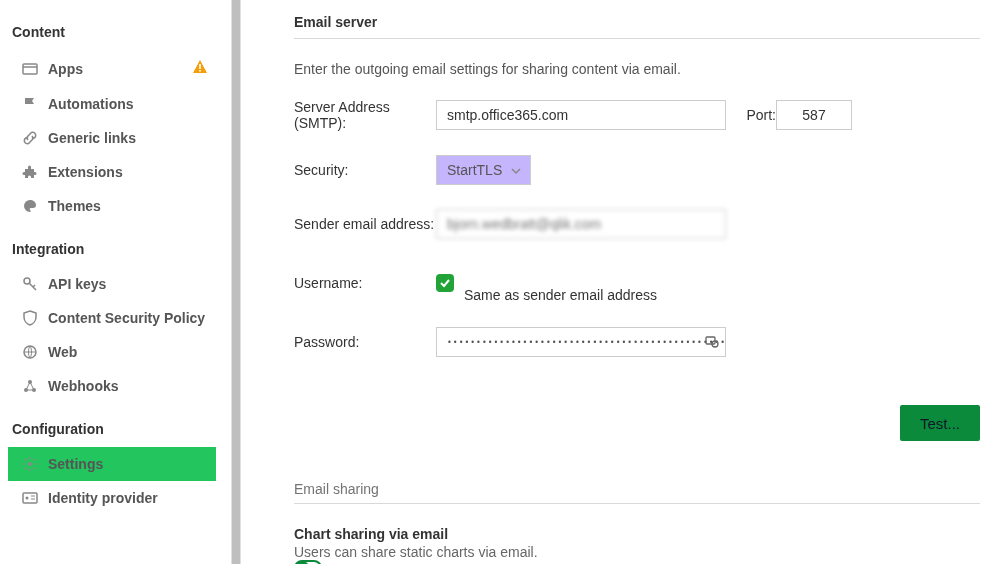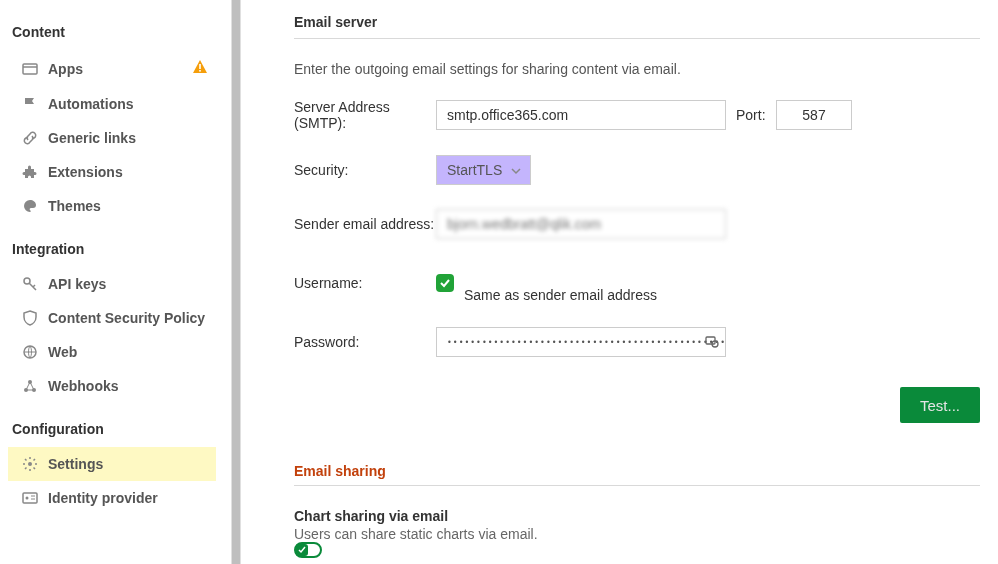--- a/index.html
+++ b/index.html
@@ -8,21 +8,21 @@
   .app { display:flex; width:998px; height:564px; }
 
   
   .sidebar { width:222px; flex-shrink:0; padding:18px 0 0 8px; }
   .section-title { font-weight:bold; color:#333; padding:6px 4px 10px 4px; }
   .nav-item {
     display:flex; align-items:center; gap:10px;
     padding:9px 8px 9px 14px; margin-right:6px;
     color:#555; cursor:pointer; position:relative;font-weight:bold;
   }
-  .nav-item.active { background:#fef9c3; }
+  .nav-item.active { background:#22c55e; }
   .nav-item .icon { width:16px; height:16px; color:#888; display:flex; align-items:center; justify-content:center; }
   .nav-item .icon svg { width:16px; height:16px; fill:currentColor; }
   .nav-item .label { flex:1; }
   .nav-item .warn { color:#f59e0b; }
   .section-gap { height:12px; }
 
   
   .divider {
     width:26px; flex-shrink:0; position:relative;
     background:#fff;
@@ -42,21 +42,21 @@
     display:flex; align-items:center; margin-bottom:24px;
   }
   .form-row .lbl { width:142px; color:#333; }
   .inp {
     height:30px; border:1px solid #ccc; padding:0 10px; font-size:14px; color:#333;
     background:#fff;
   }
   .inp.w-server { width:290px; }
   .inp.w-port   { width:76px; text-align:center; }
   .inp.w-wide   { width:290px; }
-  .port-lbl { margin-left:10px; width:40px; color:#333; }
+  .port-lbl { margin-left:10px; width:40px; color:#333;text-align:right; }
 
   .sel {
     height:30px; border:1px solid #ccc; padding:0 28px 0 10px;
     display:inline-flex; align-items:center; position:relative; color:#555;
     background:#c4b5fd; cursor:pointer;
   }
   .sel .chev { position:absolute; right:8px; top:8px; color:#888; }
 
   .chk { width:18px; height:18px; border-radius:4px; background:#21a338;
          display:inline-flex; align-items:center; justify-content:center; margin-right:10px; }
@@ -66,25 +66,25 @@
   .pw-wrap { position:relative; }
   .pw-inp {
     width:290px; height:30px; border:1px solid #ccc; padding:0 30px 0 10px;
     letter-spacing:1px; color:#555; font-family:monospace; font-size:8px; line-height:30px;
     overflow:hidden; white-space:nowrap; background:#fff;
   }
   .pw-eye { position:absolute; right:6px; top:6px; color:#666; }
 
   .actions { display:flex; justify-content:flex-end; margin:30px 0 40px 0; }
   .btn-primary {
-    background:#0a8a3a; color:#e5e5e5; border:none; height:36px; padding:0 20px;
-    font-size:15px; cursor:pointer; border-radius:2px;
-  }
-
-  .subpanel-title { font-weight:bold; color:#c2410c; margin:22px 0 6px 0; }
+    background:#0a8a3a; color:#0f172a; border:none; height:36px; padding:0 20px;
+    font-size:15px; cursor:pointer; border-radius:2px;margin-top:18px;
+  }
+
+  .subpanel-title { font-weight:normal; color:#737373; margin:22px 0 6px 0; }
   .toggle-row { display:flex; align-items:flex-start; justify-content:flex-end; margin-top:20px;flex-direction:column; }
   .toggle-row .texts .t1 { font-weight:bold; color:#333; }
   .toggle-row .texts .t2 { color:#666; margin-top:2px; }
   .toggle {
     width:28px; height:16px; border:2px solid #0a8a3a; border-radius:10px;
     position:relative; background:#fff;
   }
   .toggle .knob {
     width:12px; height:12px; background:#0a8a3a; border-radius:3px;
     position:absolute; left:0; top:0;

